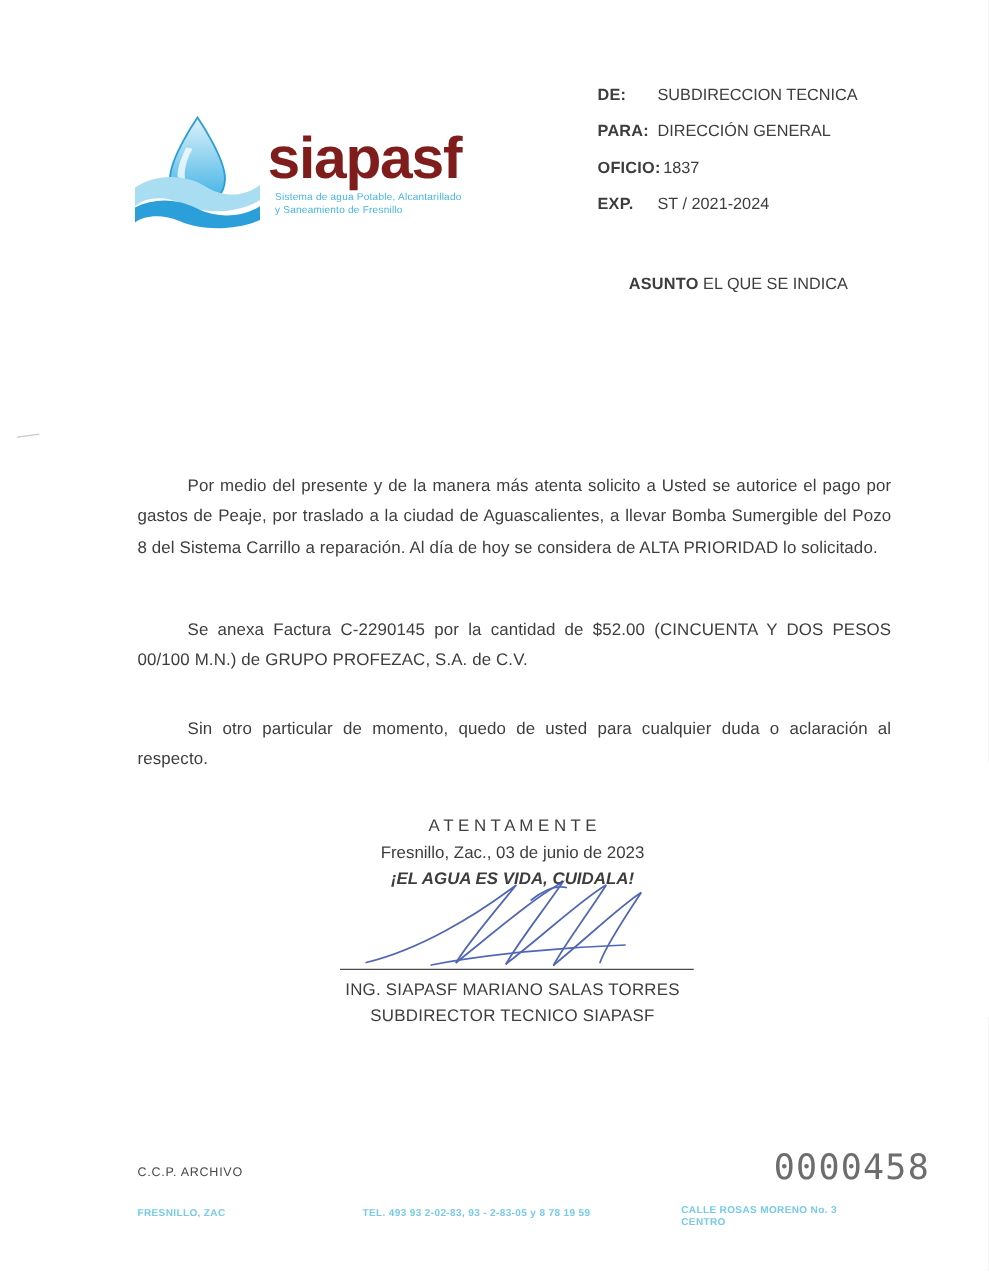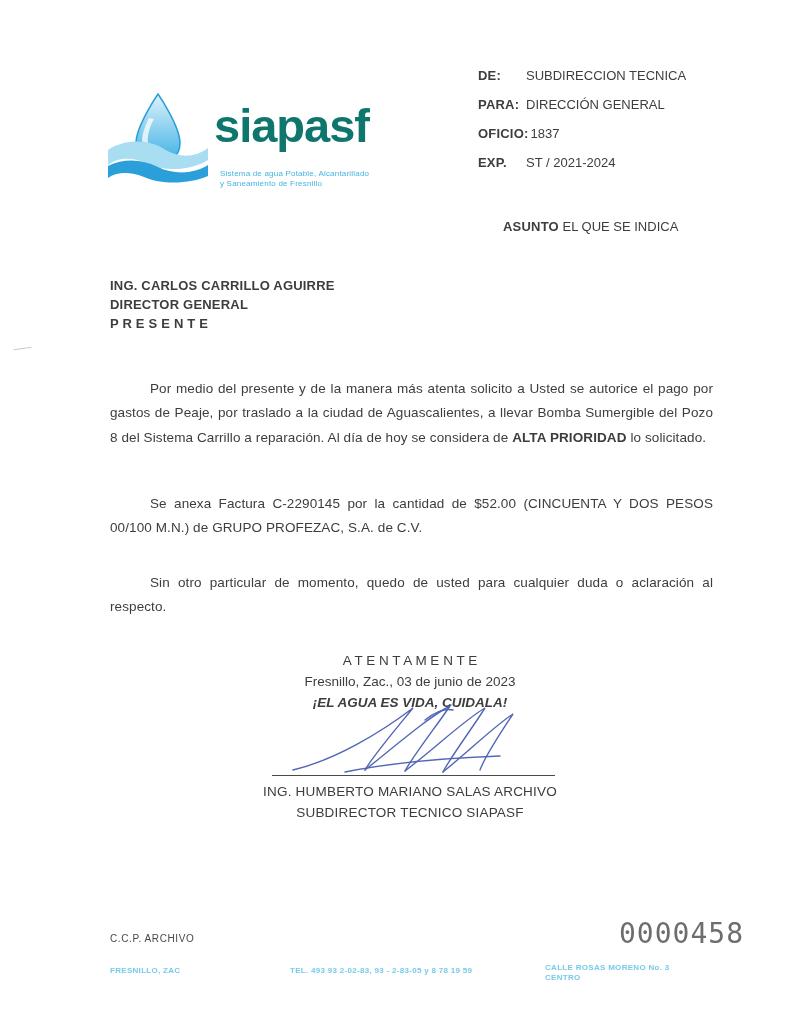--- a/index.html
+++ b/index.html
@@ -12,23 +12,23 @@
     color:#3d3d3d;
     overflow:hidden;
   }
 
   
   .logo { position:absolute; left:106px; top:88px; display:flex; align-items:flex-start; }
   .logo-mark { width:104px; height:102px; flex:0 0 auto; }
   .logo-textcol { margin-left:4px; padding-top:14px; }
   .logo-word {
     font-size:47px; font-weight:bold; letter-spacing:-1px; line-height:1;
-    color:#0f766e;
+    color:#7f1d1d;
   }
-  .logo-tagline { margin-top:20px; font-size:8px; line-height:10px; color:#45b4e2; letter-spacing:.2px; padding-left:6px; }
+  .logo-tagline { margin-top:4px; font-size:8px; line-height:10px; color:#45b4e2; letter-spacing:.2px; padding-left:6px; }
 
   
   .meta { position:absolute; left:478px; top:68px; font-size:13px; width:250px; }
   .meta-row { display:flex; align-items:flex-start; margin-bottom:14px; }
   .meta-label { font-weight:bold; min-width:46px; letter-spacing:.2px; }
   .meta-value { margin-left:2px; white-space:nowrap; }
   .asunto { position:absolute; left:503px; top:219px; font-size:13px; white-space:nowrap; }
   .asunto b { letter-spacing:.2px; }
 
   
@@ -37,21 +37,21 @@
   
   .para {
     position:absolute; left:110px; width:603px;
     font-size:13.5px; line-height:24.5px;
     text-align:justify; text-indent:40px;
     letter-spacing:.1px;
   }
   .p1 { top:363px; }
   .p2 { top:478px; }
   .p3 { top:557px; }
-  .bold-inline { font-weight:bold; }
+  .bold-inline { font-weight:normal; }
 
   
   .closing { position:absolute; left:195px; top:650px; width:430px; text-align:center; font-size:13.5px; line-height:21px; }
   .closing .slogan { font-weight:bold; font-style:italic; }
   .signature-svg { position:absolute; left:285px; top:698px; width:265px; height:80px; }
   .sig-line { position:absolute; left:272px; top:775px; width:283px; border-top:1.4px solid #4a4a4a; }
   .signer { position:absolute; left:195px; top:781px; width:430px; text-align:center; font-size:13.5px; line-height:21px; letter-spacing:.2px; }
 
   
   .ccp { position:absolute; left:110px; top:933px; font-size:10px; letter-spacing:.6px; color:#474747; }
@@ -111,25 +111,20 @@
       <span class="meta-label">EXP.</span>
       <span class="meta-value">ST / 2021-2024</span>
     </div>
   </div>
 
   <div class="asunto">
     <b>ASUNTO</b>
     <span>EL QUE SE INDICA</span>
   </div>
 
-  <div class="addressee">
-    <div>ING. CARLOS CARRILLO AGUIRRE</div>
-    <div>DIRECTOR GENERAL</div>
-    <div>P R E S E N T E</div>
-  </div>
 
   <div class="scan-mark"></div>
 
   <p class="para p1"><span>Por medio del presente y de la manera más atenta solicito a Usted se autorice el pago por gastos de Peaje, por traslado a la ciudad de Aguascalientes, a llevar Bomba Sumergible del Pozo 8 del Sistema Carrillo a reparación. Al día de hoy se considera de </span><span class="bold-inline">ALTA PRIORIDAD</span><span> lo solicitado.</span></p>
 
   <p class="para p2">Se anexa Factura C-2290145 por la cantidad de $52.00 (CINCUENTA Y DOS PESOS 00/100 M.N.) de GRUPO PROFEZAC, S.A. de C.V.</p>
 
   <p class="para p3">Sin otro particular de momento, quedo de usted para cualquier duda o aclaración al respecto.</p>
 
   <div class="closing">
@@ -144,21 +139,21 @@
       <path d="M80 72 C 110 48, 145 18, 165 8 C 150 30, 128 58, 120 73"></path>
       <path d="M120 73 C 150 50, 182 20, 200 10 C 186 32, 165 60, 158 74"></path>
       <path d="M158 74 C 185 52, 212 26, 228 16 C 216 34, 200 58, 195 72"></path>
       <path d="M60 74 C 100 66, 160 60, 215 58"></path>
       <path d="M140 22 C 150 14, 160 10, 168 12"></path>
     </g>
   </svg>
   <div class="sig-line"></div>
 
   <div class="signer">
-    <div>ING. HUMBERTO MARIANO SALAS ARCHIVO</div>
+    <div>ING. SIAPASF MARIANO SALAS TORRES</div>
     <div>SUBDIRECTOR TECNICO SIAPASF</div>
   </div>
 
   <div class="ccp">C.C.P. ARCHIVO</div>
   <div class="folio">0000458</div>
 
   <div class="foot foot-place">FRESNILLO, ZAC</div>
   <div class="foot foot-phone">TEL. 493 93 2-02-83, 93 - 2-83-05 y 8 78 19 59</div>
   <div class="foot foot-addr">
     <div>CALLE ROSAS MORENO No. 3</div>

